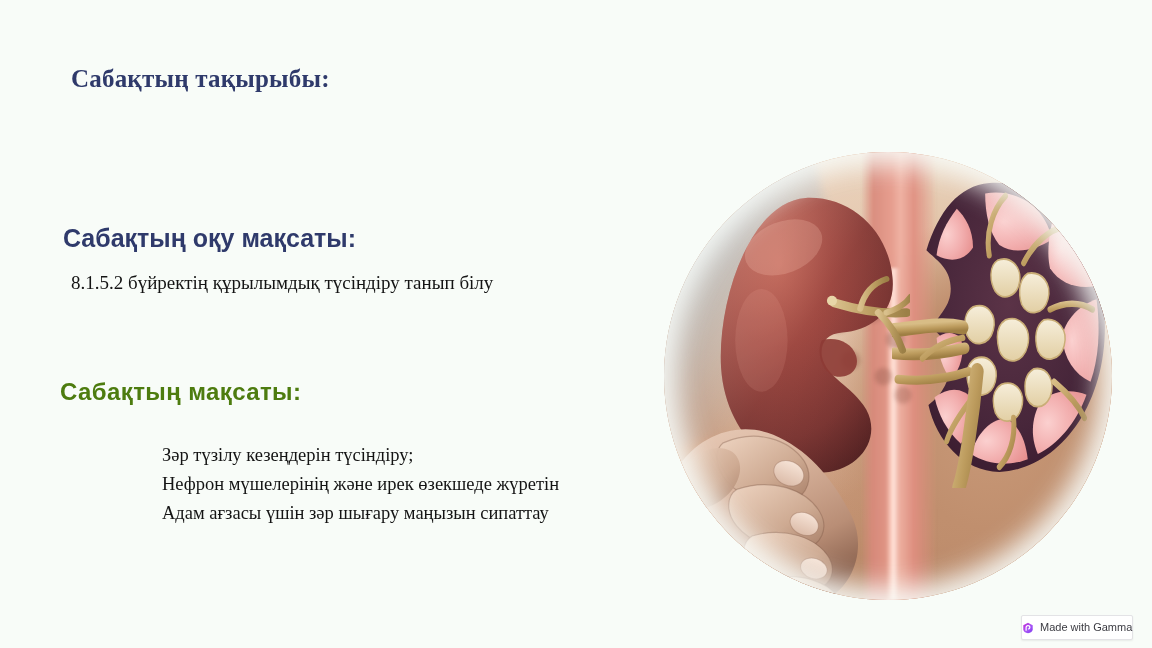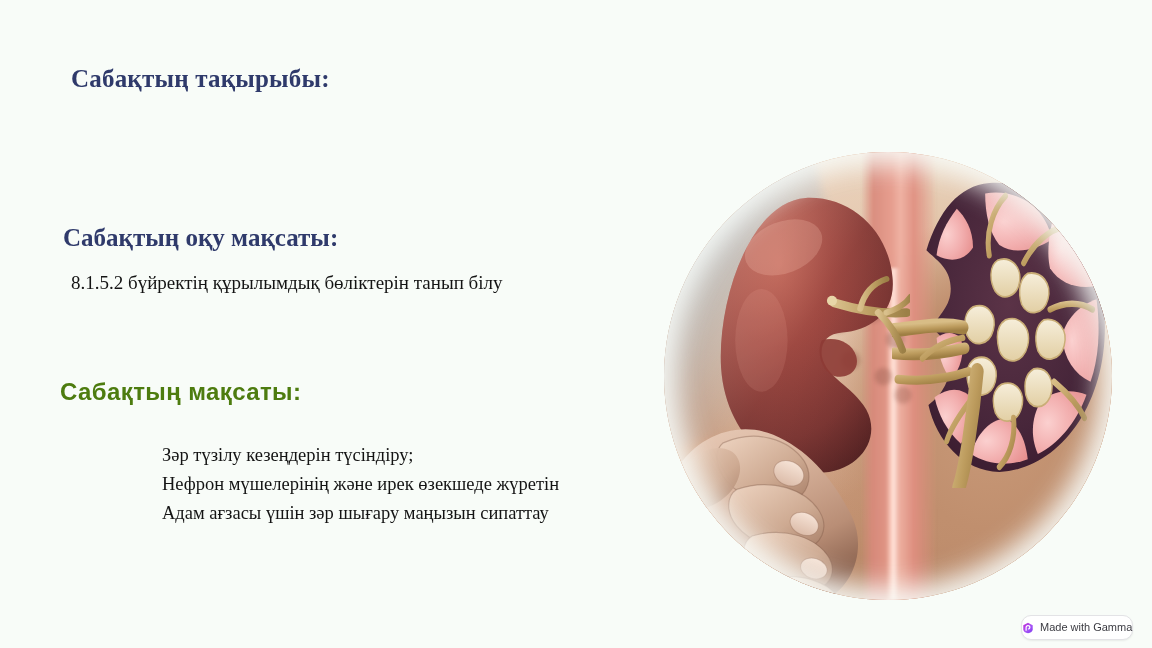--- a/index.html
+++ b/index.html
@@ -49,21 +49,21 @@
     font-size: 25px;
     color: #0b0b0b;
     letter-spacing: 0.1px;
     white-space: nowrap;
   }
 
   .h-objective {
     position: absolute;
     left: 47px;
     top: 224px;
-    font-family: Liberation Serif, serif;
+    font-family: Liberation Sans, sans-serif;
     font-weight: bold;
     font-size: 25px;
     color: #2f3a6b;
     white-space: nowrap;
   }
   .objective-line {
     position: absolute;
     left: 55px;
     top: 272px;
     font-family: "Liberation Serif", serif;
@@ -214,21 +214,21 @@
     position: absolute;
     left: 1021px;
     top: 615px;
     height: 23px;
     display: flex;
     align-items: center;
     gap: 6px;
     padding: 0 0;
     background: #ffffff;
     border: 1px solid #e3e3e6;
-    border-radius: 10px;
+    border-radius: 2px;
     box-shadow: 0 1px 2px rgba(0,0,0,.07);
   }
   .gamma-mark {
     width: 12px;
     height: 12px;
     flex: 0 0 12px;
     display: block;
   }
   .gamma-text {
     font-family: "Liberation Sans", sans-serif;
@@ -243,21 +243,21 @@
 
 <div class="slide">
 
   <div class="text-col">
 
     <div class="h-topic">Сабақтың тақырыбы:</div>
 
 
     <div class="h-objective">Сабақтың оқу мақсаты:</div>
 
-    <div class="objective-line">8.1.5.2 бүйректің құрылымдық бөліктерін танып білу</div>
+    <div class="objective-line">8.1.5.2 бүйректің құрылымдық түсіндіру танып білу</div>
 
     <div class="h-goal">Сабақтың  мақсаты:</div>
 
     <div class="goal-list">
       <div class="goal-item">Зәр түзілу кезеңдерін түсіндіру;</div>
       <div class="goal-item">Нефрон мүшелерінің және ирек өзекшеде жүретін</div>
       <div class="goal-item">Адам ағзасы үшін зәр шығару маңызын сипаттау</div>
     </div>
 
   </div>

